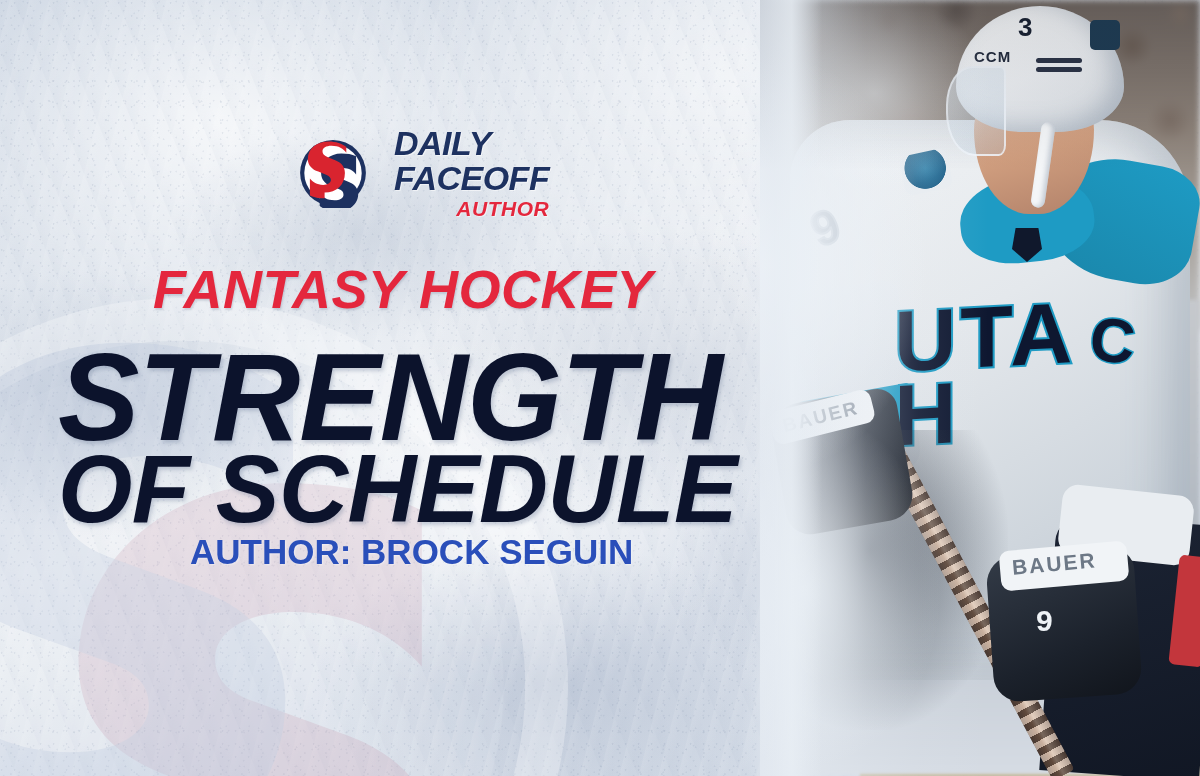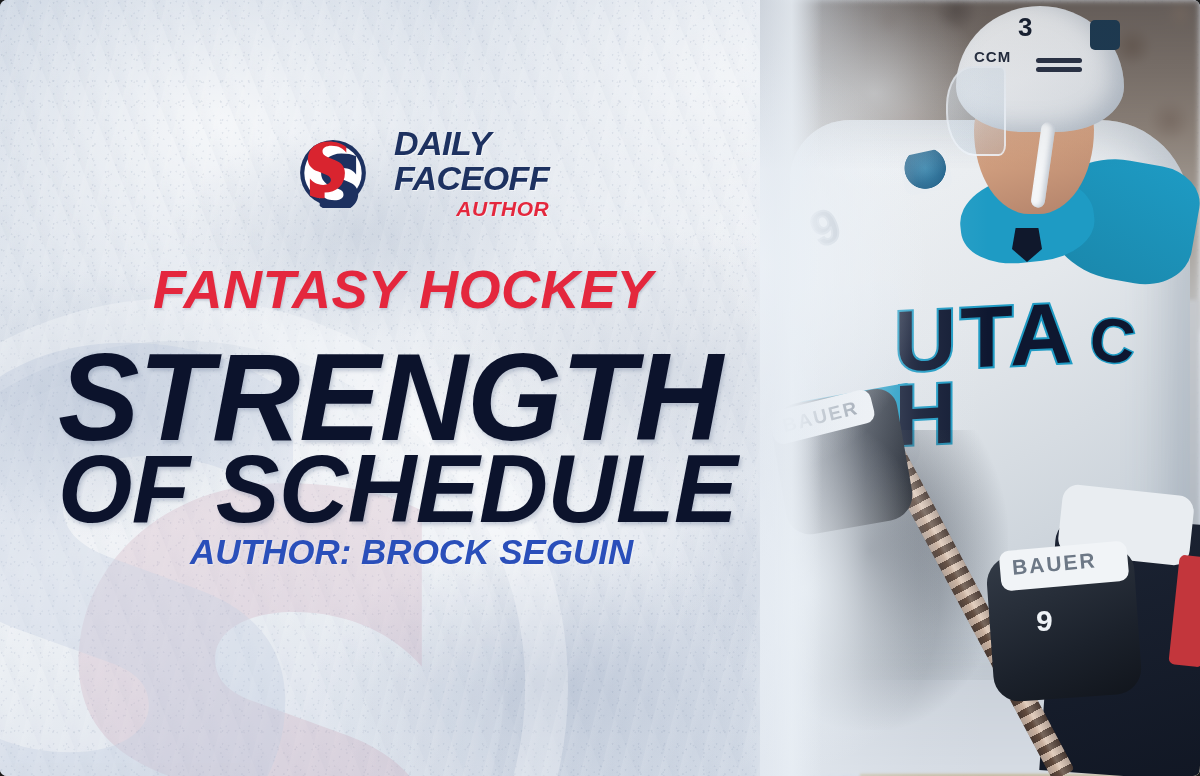--- a/index.html
+++ b/index.html
@@ -6,21 +6,20 @@
   html,body{margin:0;padding:0;background:#1a1a1a;}
   *{box-sizing:border-box;}
 
   .banner{
     position:relative;
     width:1200px;
     height:776px;
     overflow:hidden;
     font-family:"Liberation Sans", sans-serif;
     background:#c9d3e0;
-    border-radius:7px;
   }
 
   
   .bg-base{
     position:absolute; inset:0;
     background:
       linear-gradient(160deg,#cfd8e4 0%,#dfe5ed 22%,#eef1f5 48%,#dde3ec 70%,#c6d0de 100%);
   }
   .bg-mist-a{
     position:absolute; inset:0;
@@ -406,21 +405,21 @@
     font-weight:700; font-style:italic; font-size:96px;
     letter-spacing:-.5px; color:#0c132c;
     transform:scaleX(.995);
     transform-origin:left top;
     text-shadow:2px 3px 4px rgba(105,120,148,.32);
     white-space:nowrap;
   }
 
   .author{
     position:absolute; left:190px; top:532px;
-    font-weight:700; font-style:italic; font-size:35px;
+    font-weight:700; font-size:35px;
     letter-spacing:0; color:#2a4fba;
     text-shadow:1px 1px 2px rgba(255,255,255,.45);
     white-space:nowrap;
   }
 </style>
 </head>
 <body>
 
 <div class="banner">
 

